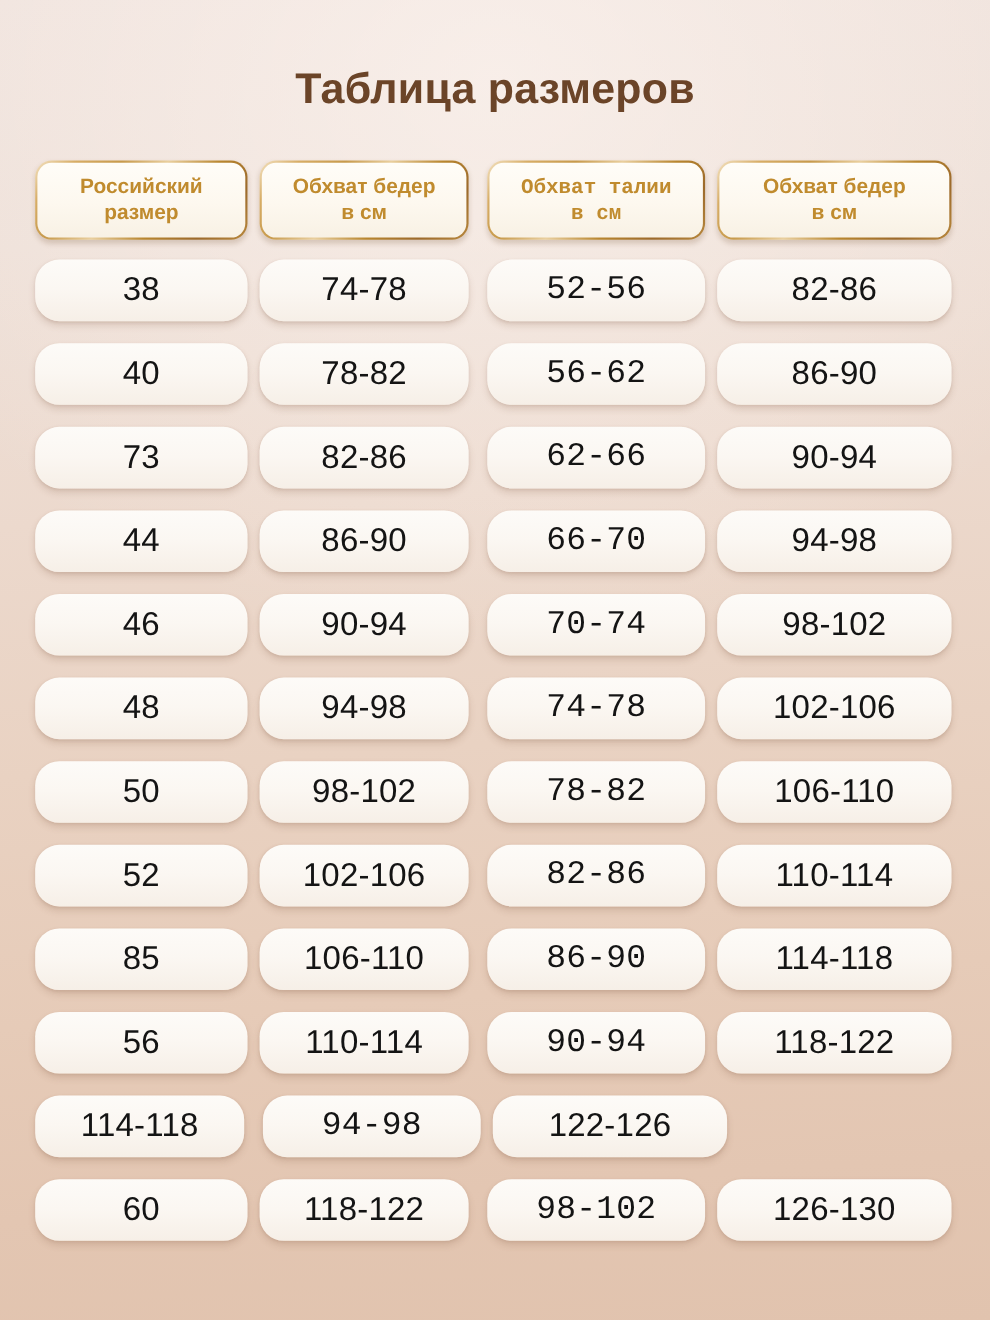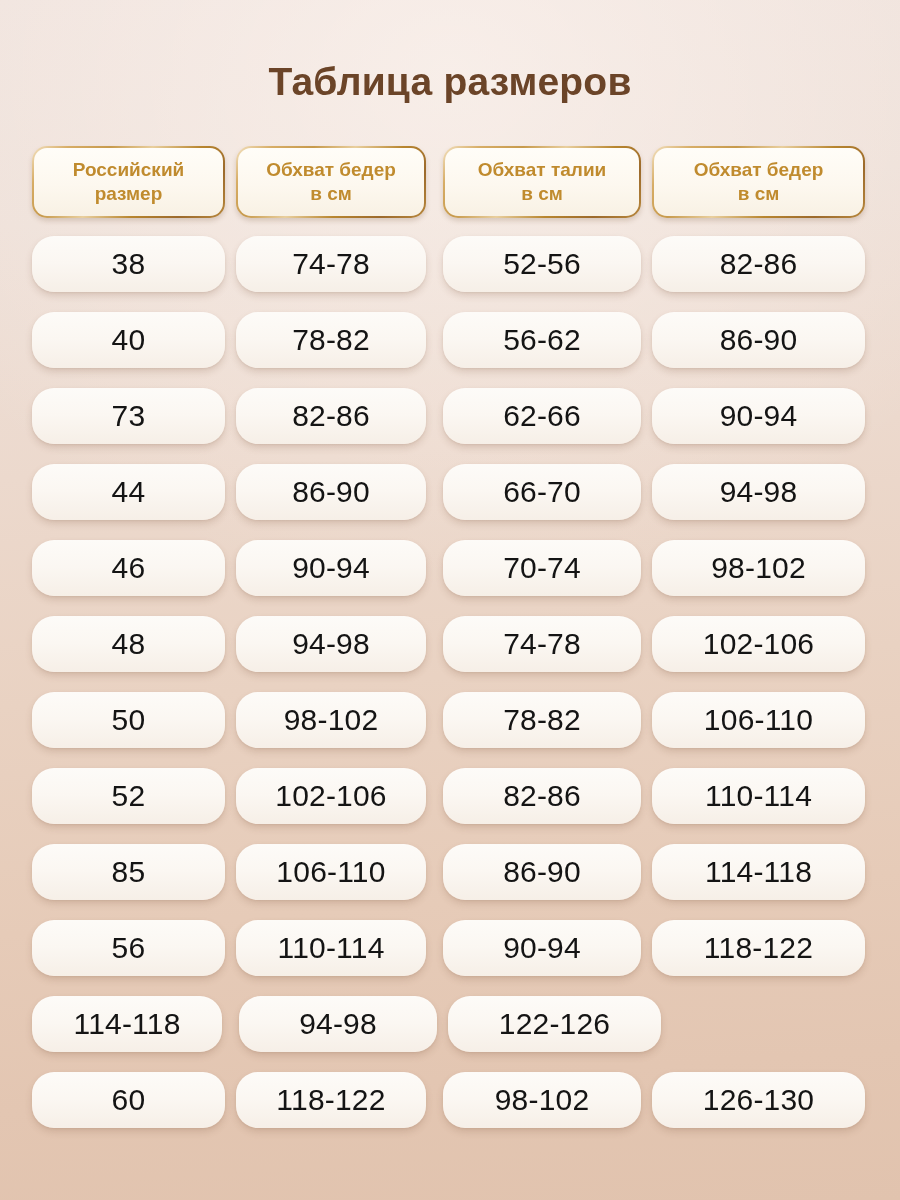--- a/index.html
+++ b/index.html
@@ -66,21 +66,21 @@
   .row {
     display:flex;
     justify-content:flex-start;
     align-items:stretch;
     padding-left:32px;
   }
 
   
   .c0 { width:193px; margin-right:11px; }
   .c1 { width:190px; margin-right:17px; }
-  .c2 { width:198px; margin-right:11px; }
+  .c2 { width:198px; margin-right:11px;font-family:Liberation Mono, monospace; }
   .c3 { width:213px; }
 
   
   .header-row { margin-bottom:18px; }
 
   .hcell {
     height:72px;
     border-radius:15px;
     padding:2px;
     background:linear-gradient(135deg,

